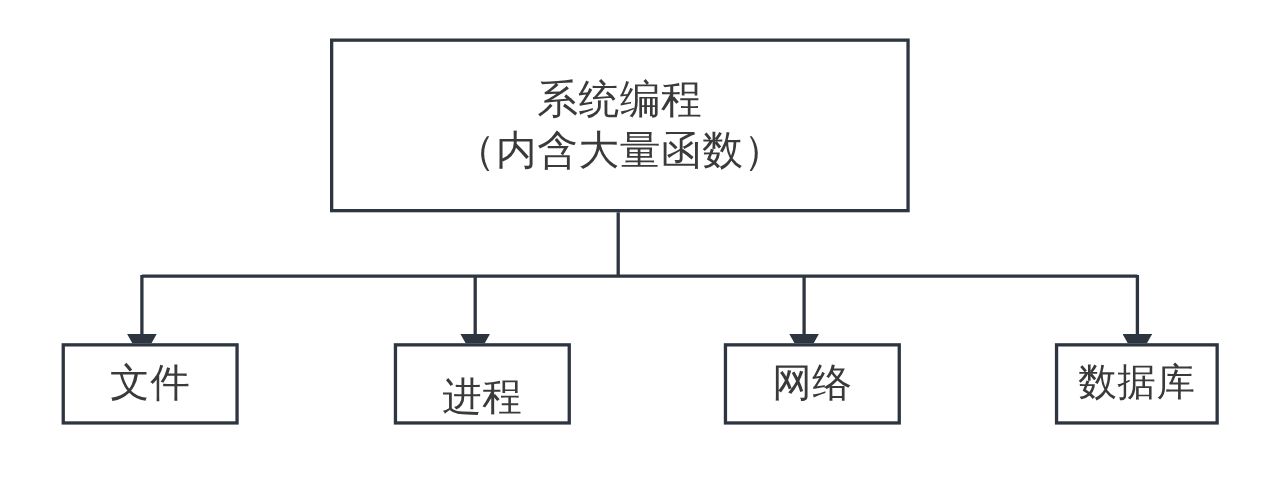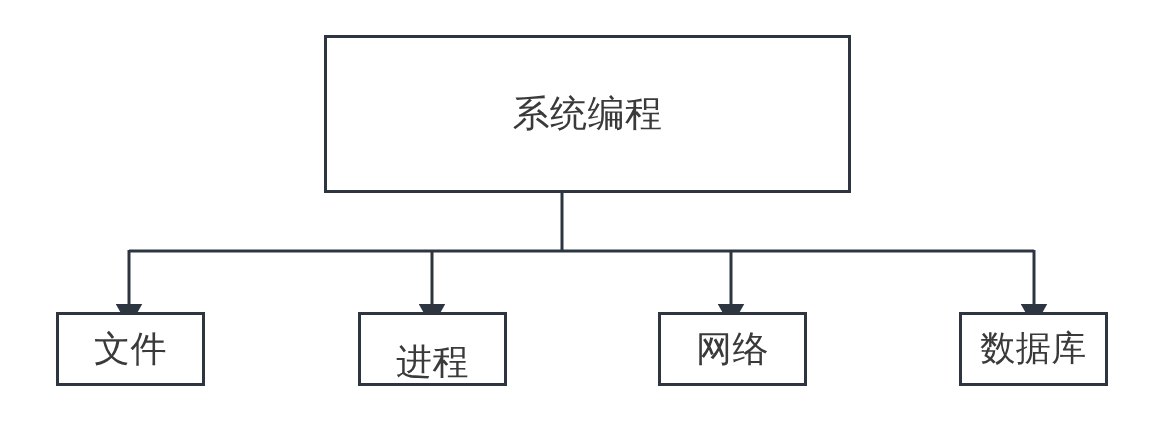--- a/index.html
+++ b/index.html
@@ -40,29 +40,28 @@
     font-size: 36px;
     line-height: 1.18;
     white-space: nowrap;
     letter-spacing: 0.5px;
   }
   #node-root {
     left: 300px;
     top: 35px;
     width: 527px;
     height: 158px;
-    margin-left: 24px;
   }
   #node-root .node-line {
     font-size: 37px;
     line-height: 1.25;
   }
   .leaf {
     top: 312px;
-    width: 149px;
+    width: 161px;
     height: 74px;
   }
   #node-file   { left: 56px; }
   #node-proc   { left: 358px; justify-content: flex-end; }
   #node-net    { left: 658px; }
   #node-db     { left: 959px; width: 149px; }
   #node-db .node-line { font-size: 35px; }
 </style>
 </head>
 <body>
@@ -81,20 +80,21 @@
     <line x1="129" y1="251" x2="1034" y2="251" stroke="#2d3640" stroke-width="3"></line>
 
     <line x1="129" y1="250" x2="129" y2="308" stroke="#2d3640" stroke-width="3" marker-end="url(#arrowhead)"></line>
     <line x1="432" y1="250" x2="432" y2="308" stroke="#2d3640" stroke-width="3" marker-end="url(#arrowhead)"></line>
     <line x1="731" y1="250" x2="731" y2="308" stroke="#2d3640" stroke-width="3" marker-end="url(#arrowhead)"></line>
     <line x1="1034" y1="250" x2="1034" y2="308" stroke="#2d3640" stroke-width="3" marker-end="url(#arrowhead)"></line>
   </svg>
 
   <div class="node" id="node-root">
     <div class="node-line">系统编程</div>
+    <div class="node-line">（内含大量函数）</div>
   </div>
 
   <div class="node leaf" id="node-file">
     <div class="node-line">文件</div>
   </div>
 
   <div class="node leaf" id="node-proc">
     <div class="node-line">进程</div>
   </div>
 

